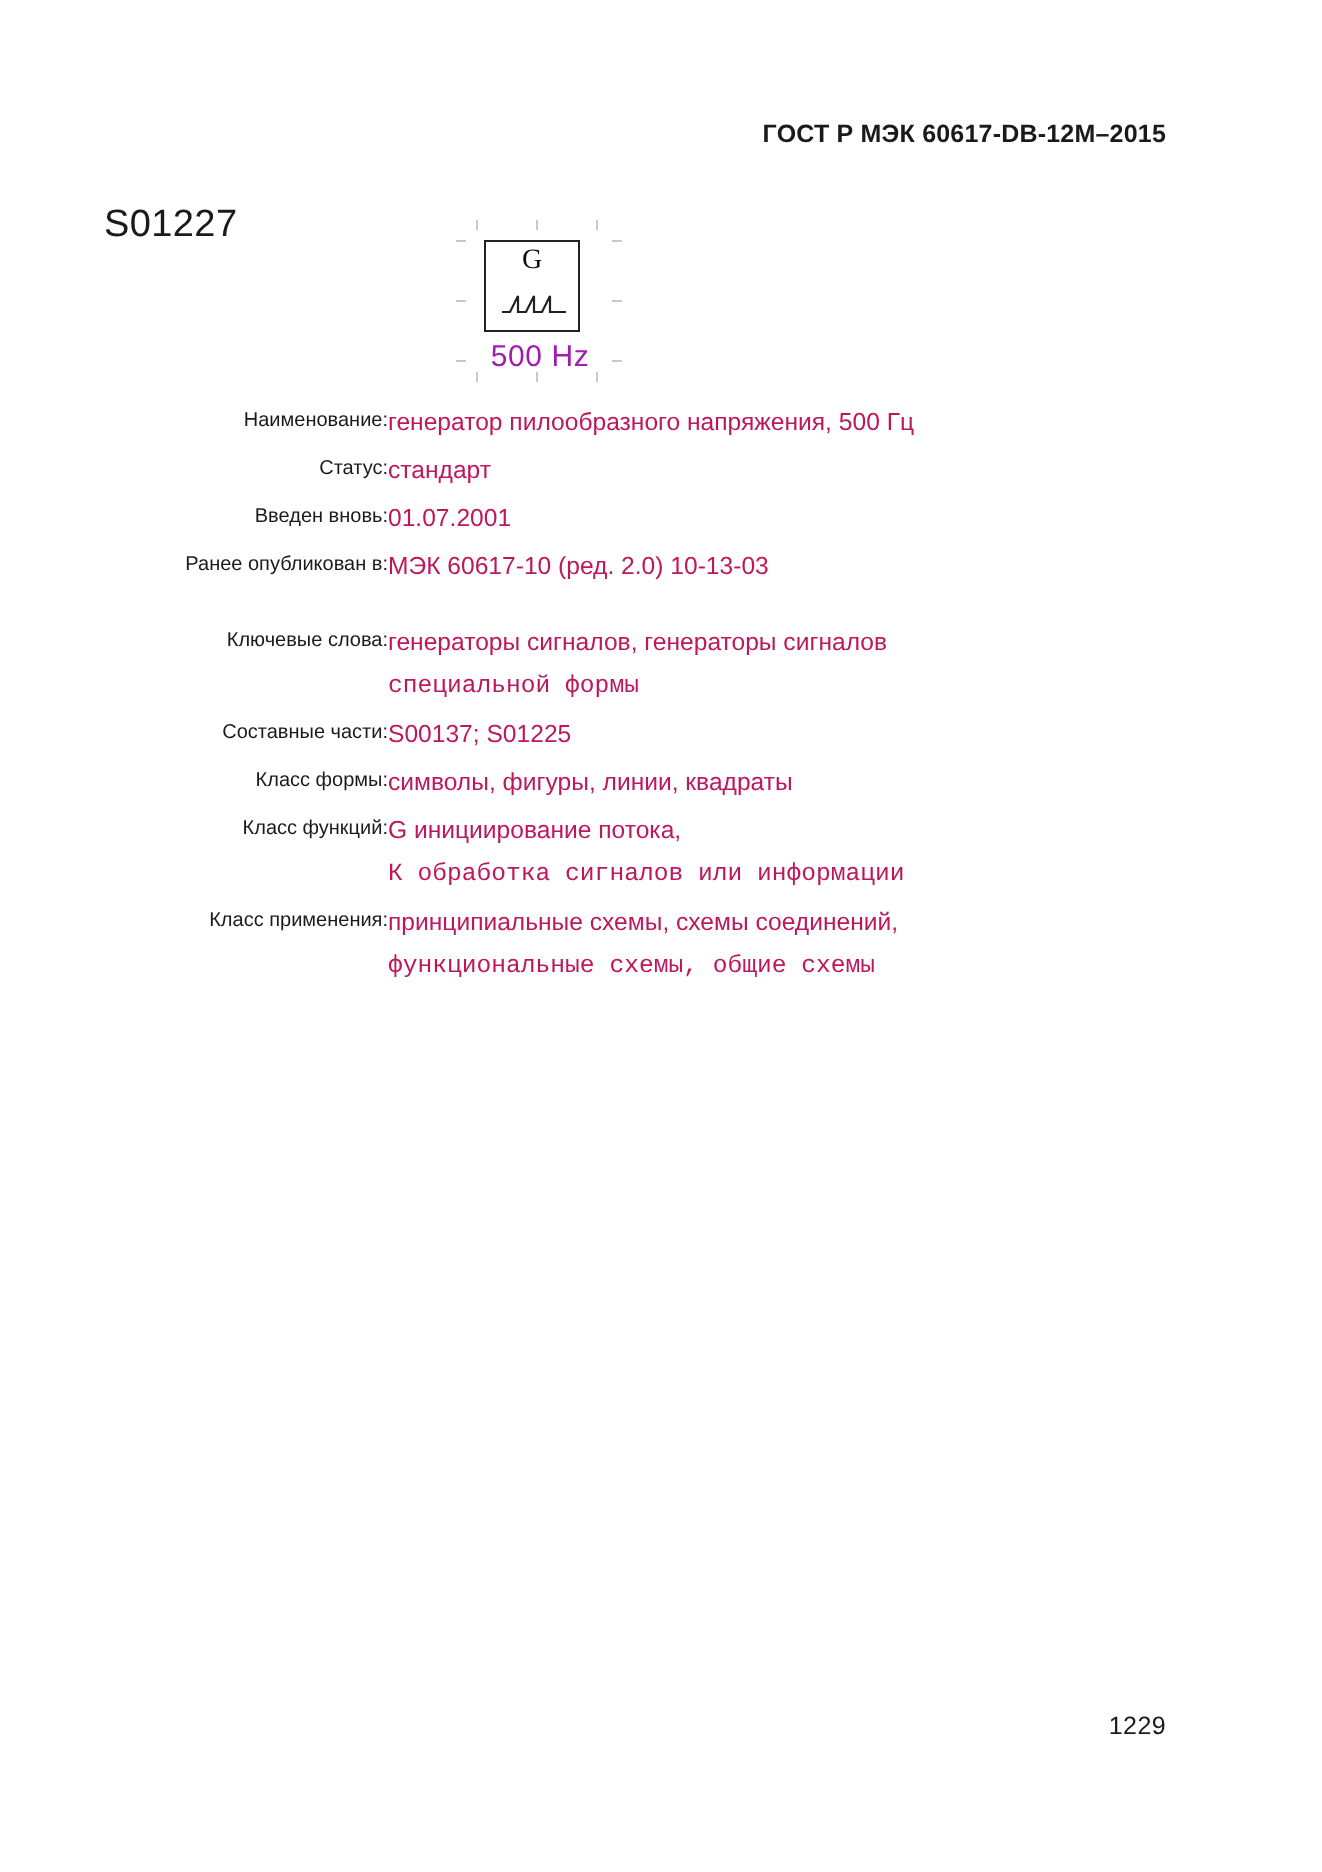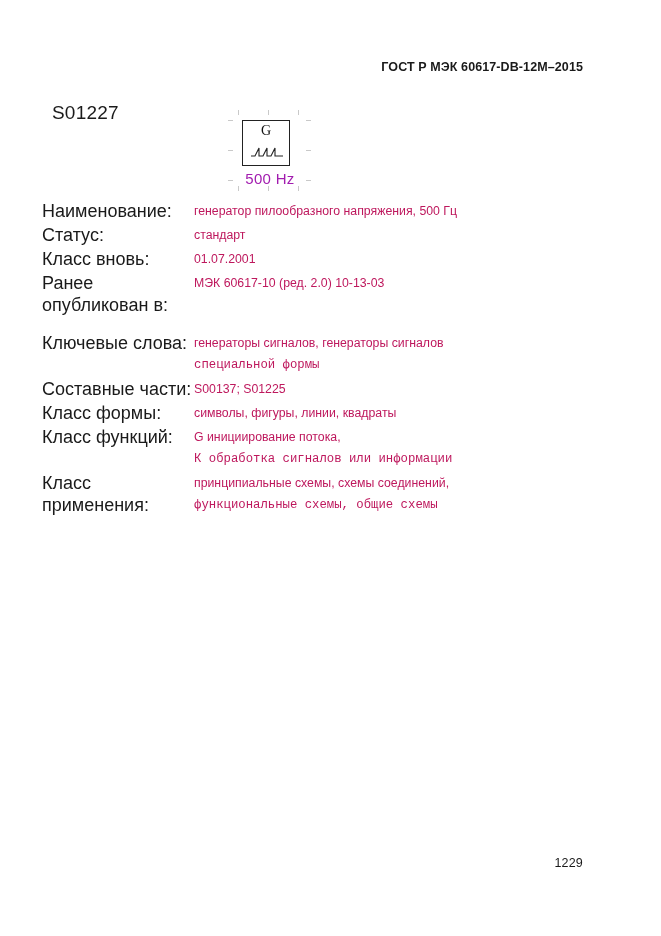--- a/index.html
+++ b/index.html
@@ -105,23 +105,24 @@
     width: 560px;
   }
   .row {
     display: flex;
     align-items: flex-start;
     margin-bottom: 2px;
   }
   .row .label {
     width: 152px;
     flex: 0 0 152px;
-    font-size: 18px;
+    font-size: 10px;
     line-height: 22px;
     color: #1a1a1a;
+    text-align: right;
   }
   .row .value {
     flex: 1;
     font-size: 12.3px;
     line-height: 22px;
     color: #be185d;
   }
   .value .line2 {
     display: block;
     font-family: Liberation Mono, monospace;
@@ -180,21 +181,21 @@
     </div>
 
     <div class="row">
       <div class="label">Статус:</div>
       <div class="value">
         <span>стандарт</span>
       </div>
     </div>
 
     <div class="row">
-      <div class="label">Класс вновь:</div>
+      <div class="label">Введен вновь:</div>
       <div class="value">
         <span>01.07.2001</span>
       </div>
     </div>
 
     <div class="row">
       <div class="label">Ранее опубликован в:</div>
       <div class="value">
         <span>МЭК 60617-10 (ред. 2.0) 10-13-03</span>
       </div>

